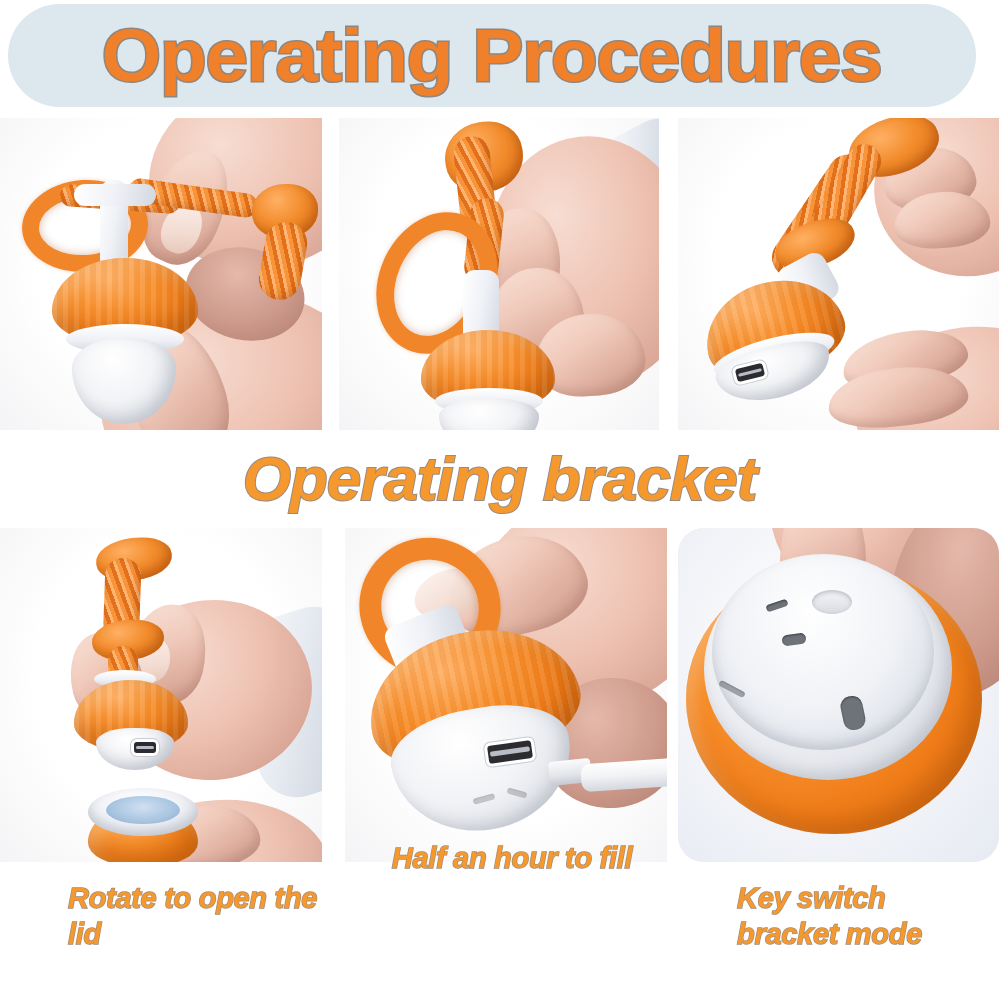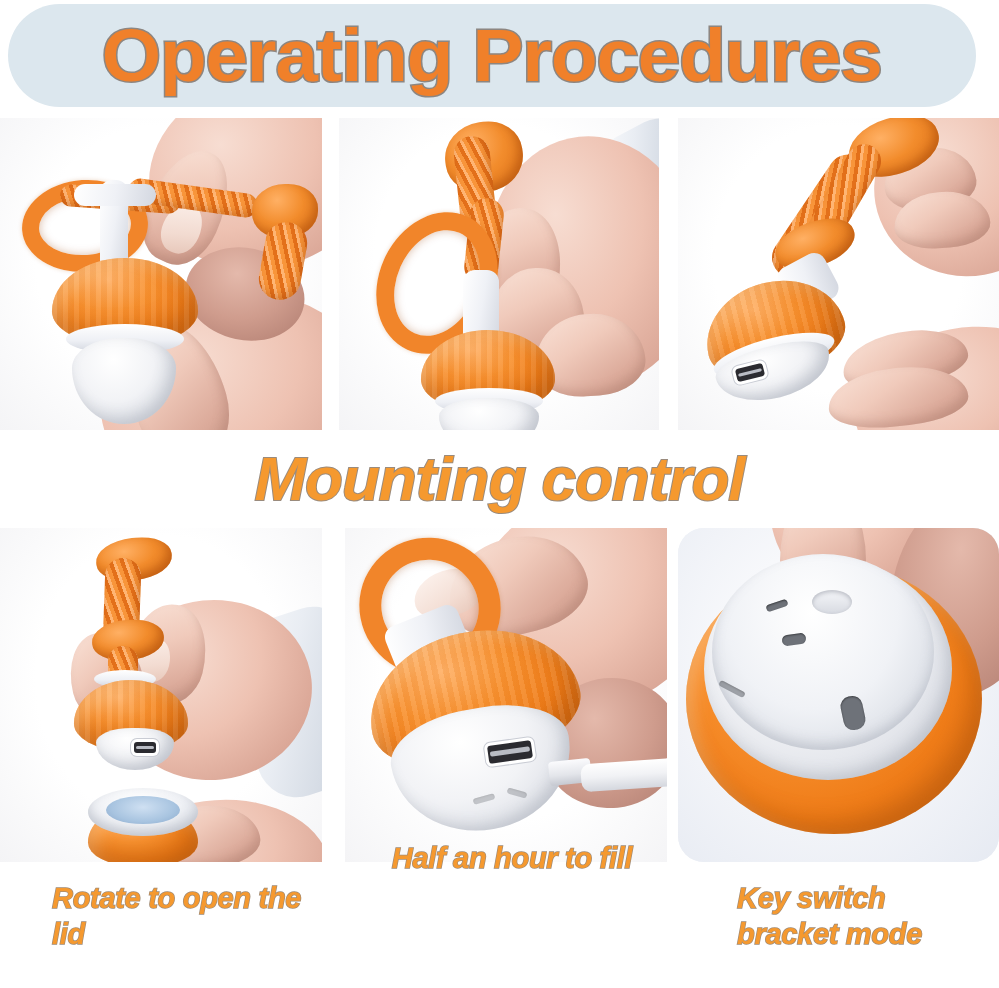--- a/index.html
+++ b/index.html
@@ -218,21 +218,21 @@
     position: absolute;
     font-size: 29px;
     font-weight: 700;
     font-style: italic;
     color: #f5992f;
     -webkit-text-stroke: 1.4px #a08b76;
     paint-order: stroke fill;
     line-height: 1.25;
     letter-spacing: -.3px;
   }
-  #caption-1 { left: 52px;  top: 880px; width: 270px; }
+  #caption-1 { left: 68px;  top: 880px; width: 270px; }
   #caption-2 { left: 362px; top: 840px; width: 300px; text-align: center; }
   #caption-3 { left: 737px; top: 880px; width: 250px; }
 </style>
 </head>
 <body>
 
 <div id="title-banner">
   <div id="title-text">Operating Procedures</div>
 </div>
 
@@ -312,21 +312,21 @@
     </div>
     <div class="collar" style="left:34px; top:220px; width:124px; height:34px; transform:rotate(-14deg);"></div>
     <div class="base" style="left:38px; top:228px; width:116px; height:52px; transform:rotate(-14deg);"></div>
     <div class="usb" style="left:58px; top:248px; width:28px; height:13px; transform:rotate(-14deg);">
       <div class="usb-inner"></div>
     </div>
   </div>
 </div>
 
 <div id="mid-heading">
-  <div id="mid-heading-text">Mounting control</div>
+  <div id="mid-heading-text">Operating bracket</div>
 </div>
 
 <div class="photo" id="panel-4">
   <div class="photo-inner">
     <div class="bg-white"></div>
 
     <div class="sleeve" style="left:240px; top:84px; width:130px; height:180px; transform:rotate(-18deg);"></div>
 
     <div class="hand" style="left:112px; top:72px; width:200px; height:180px; transform:rotate(-6deg);"></div>
     <div class="finger" style="left:128px; top:76px; width:78px; height:100px; transform:rotate(14deg);"></div>

